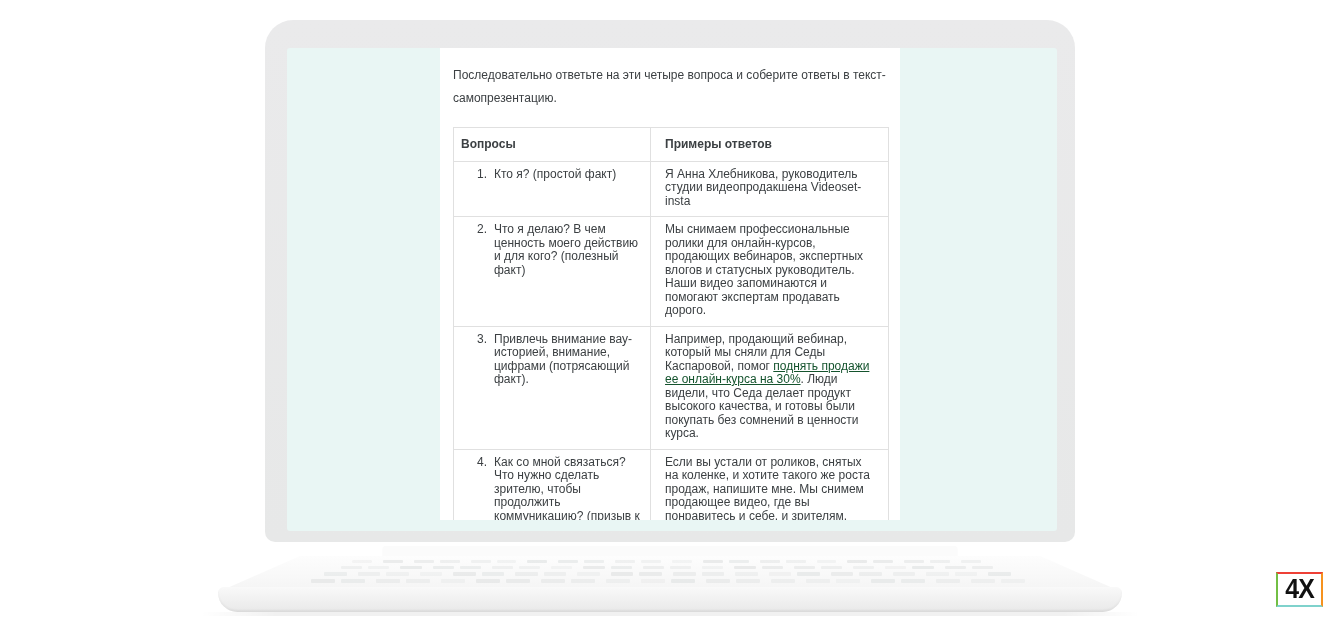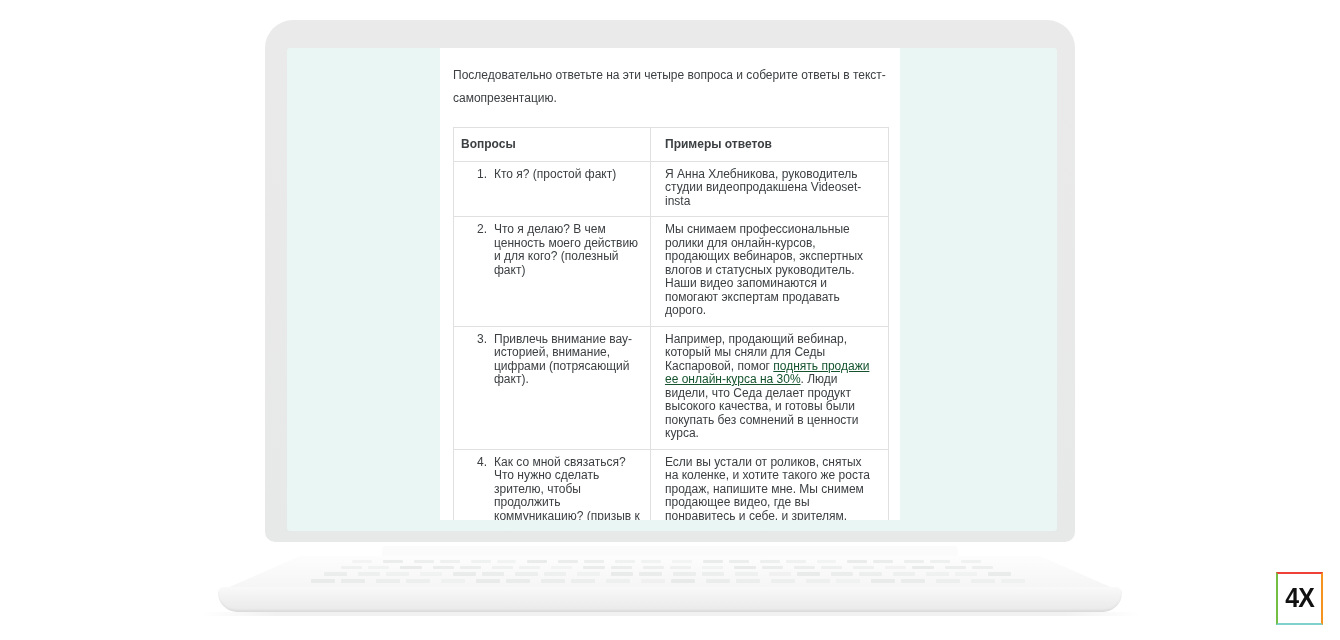--- a/index.html
+++ b/index.html
@@ -49,21 +49,21 @@
   table.qa th { font-size:12px; font-weight:bold; padding:10px 8px 9px 7px; }
   table.qa th.ans-h { padding-left:14px; }
   td.qcell { padding:6px 2px 8px 0; }
   .qwrap { position:relative; padding-left:40px; }
   .qnum  { position:absolute; left:23px; }
   td.acell { padding:6px 12px 8px 14px; }
   a.doclink { color:#14532d; text-decoration:underline; cursor:pointer; }
   a.doclink:empty { display:none; }
 
   
-  .scale-badge { position:absolute; left:1276px; top:572px; width:47px; height:53px;
+  .scale-badge { position:absolute; left:1276px; top:572px; width:47px; height:35px;
                  background:#ffffff; display:flex; align-items:center;
                  justify-content:center;
                  border-style:solid; border-width:2px;
                  border-top-color:#ee4036; border-right-color:#f6921e;
                  border-bottom-color:#7fd2cc; border-left-color:#72bf44; }
   .scale-badge span { font-size:27px; font-weight:bold; color:#111;
                       letter-spacing:-1px; transform:scaleX(0.92); }
 </style>
 </head>
 <body>

